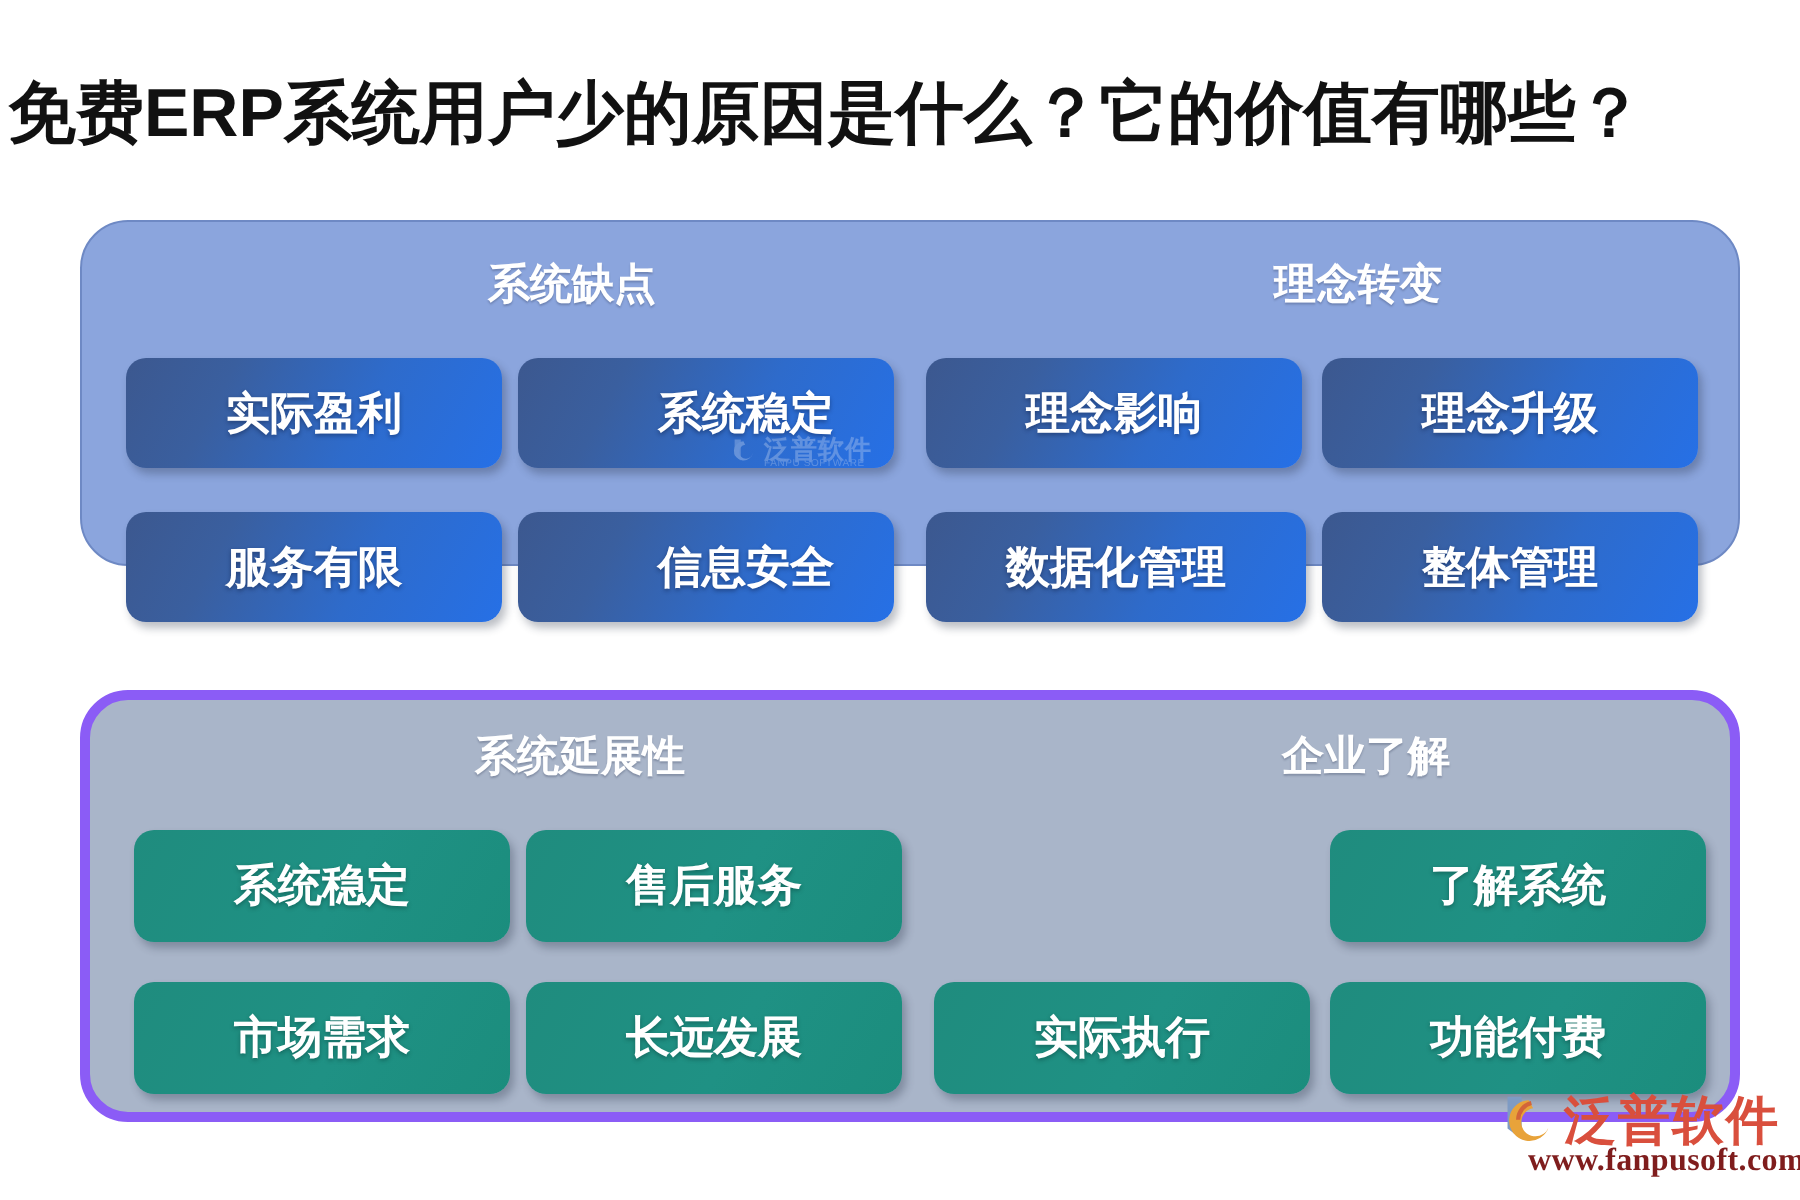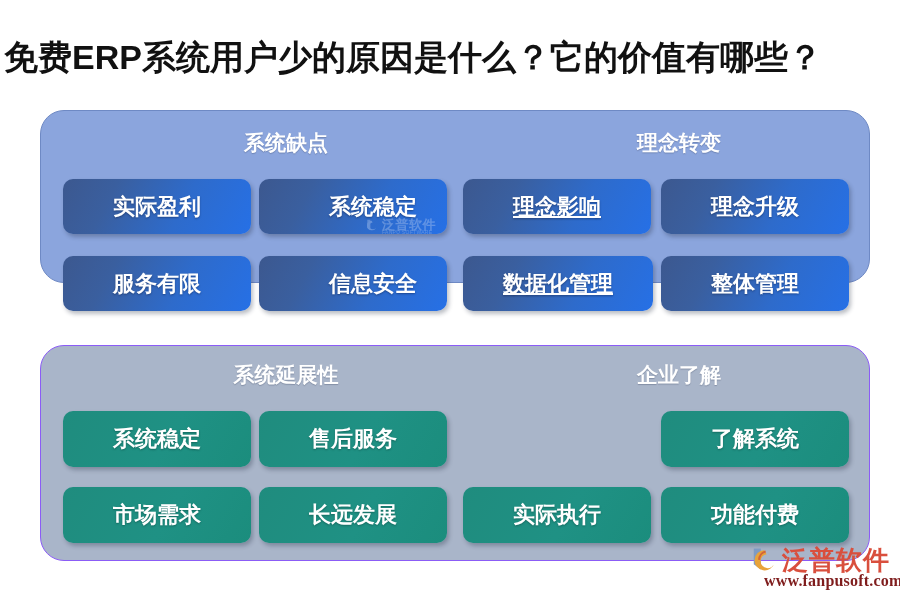--- a/index.html
+++ b/index.html
@@ -34,21 +34,21 @@
   .panel-blue{
     left:40px; top:110px;
     width:830px; height:173px;
     background:#8BA5DD;
     border:1px solid #6e89c4;
   }
   .panel-gray{
     left:40px; top:345px;
     width:830px; height:216px;
     background:#A9B5C9;
-    border:1px solid #8b5cf6;
+    border:5px solid #8b5cf6;
   }
 
   
   .group-head{
     position:absolute;
     text-align:center;
     color:#ffffff;
     font-weight:bold;
     font-size:21px;
     line-height:26px;
@@ -80,21 +80,21 @@
   }
   .card-green{
     background:linear-gradient(120deg,#1F8C7E 0%,#1F9184 55%,#1B8D7D 100%);
     font-size:22px;
     text-shadow:0 1px 2px rgba(5,45,40,.40);
   }
 
   
   .b-c0{left:22px;}
   .b-c1{left:218px;padding-left:40px;}
-  .b-c2{left:422px;text-decoration:underline;}
+  .b-c2{left:422px;}
   .b-c3{left:620px;}
   .b-r0{top:68px;}
   .b-r1{top:145px;}
   .panel-blue .card{width:188px;height:55px;}
   .panel-blue .card.wide{width:190px;}
 
   
   .g-c0{left:22px;}
   .g-c1{left:218px;}
   .g-c2{left:422px;}

